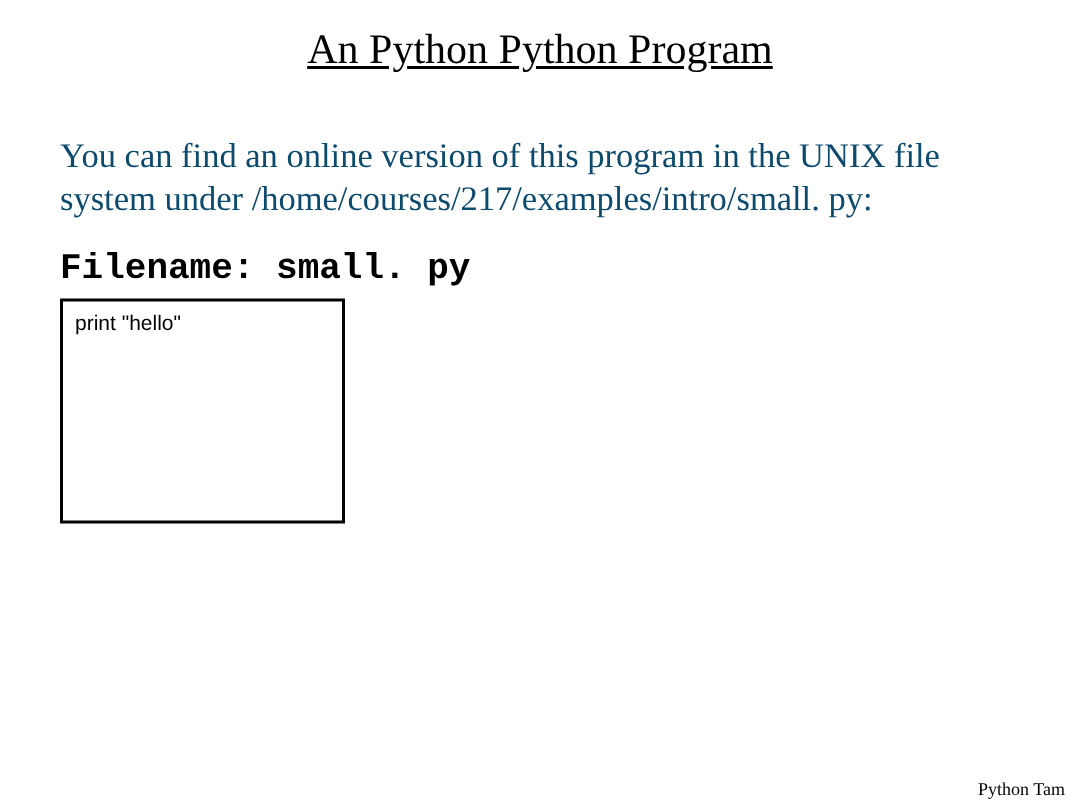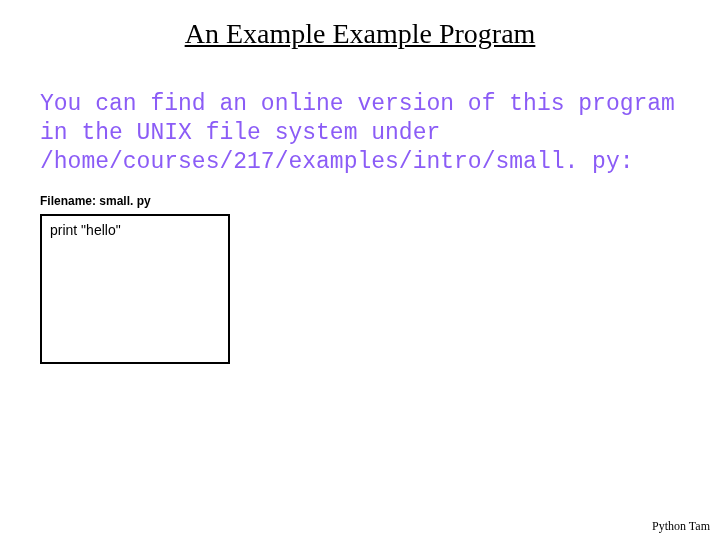--- a/index.html
+++ b/index.html
@@ -24,26 +24,25 @@
       margin-right: 40px;
       font-weight: normal;
       color: #000;
     }
     .description {
       font-size: 23px;
       margin-top: 40px;
       margin-left: 40px;
       margin-right: 40px;
       line-height: 1.25;
-      color: #8b5cf6;
-      font-family: Liberation Mono, monospace;
+      color: #0c4a6e;
     }
     .filename-label {
-      font-family: Liberation Sans, sans-serif;
-      font-size: 12px;
+      font-family: Liberation Mono, monospace;
+      font-size: 24px;
       font-weight: bold;
       margin-top: 18px;
       margin-left: 40px;
       color: #000;
     }
     .code-box {
       border: 2px solid #000;
       width: 190px;
       height: 150px;
       margin-top: 6px;
@@ -62,21 +61,21 @@
       bottom: 6px;
       right: 10px;
       font-family: "Times New Roman", Times, serif;
       font-size: 12px;
       color: #000;
     }
   </style>
 </head>
 <body>
 
-<h1 class="title">An Example Example Program</h1>
+<h1 class="title">An Python Python Program</h1>
 
 <p class="description">You can find an online version of this program in the UNIX file system under /home/courses/217/examples/intro/small. py:</p>
 
 <div class="filename-label">Filename: small. py</div>
 
 <div class="code-box">
   <div class="code-content">print "hello"</div>
 </div>
 
 <div class="author">Python Tam</div>

